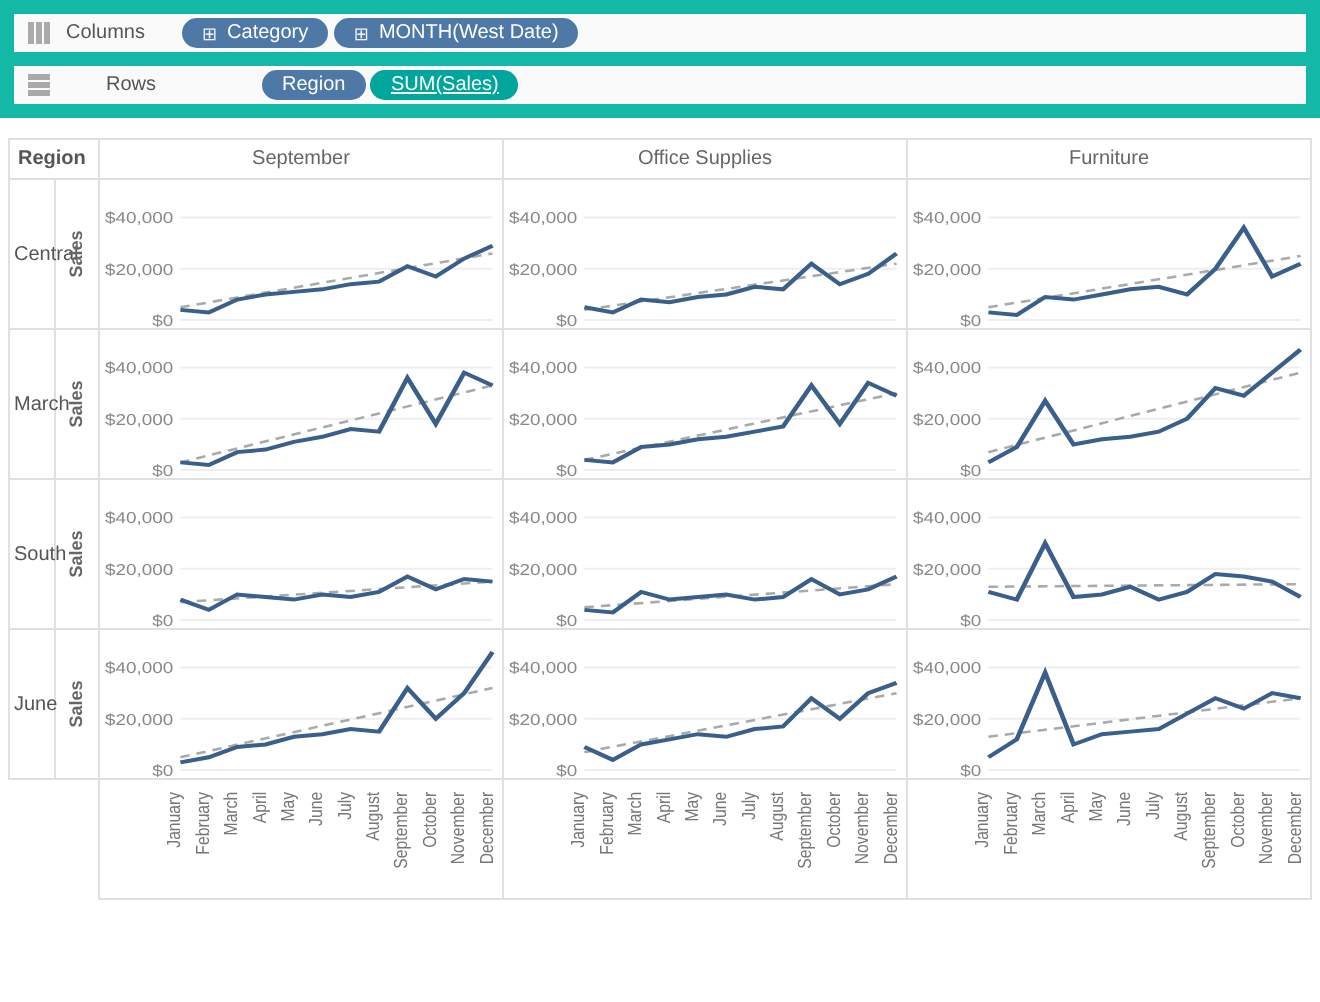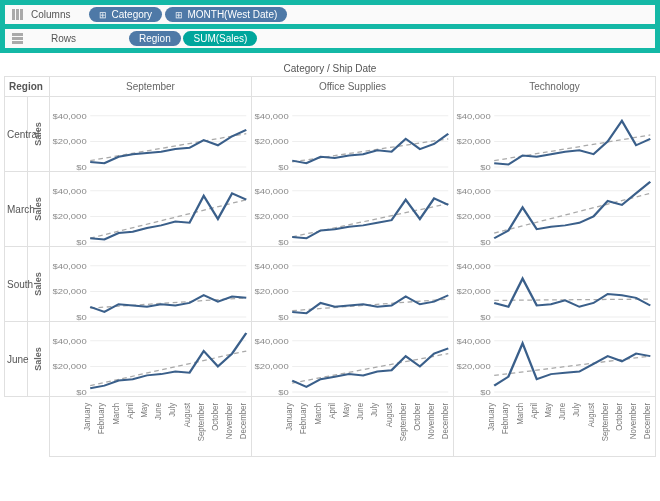--- a/index.html
+++ b/index.html
@@ -1,24 +1,24 @@
 <!DOCTYPE html>
 <html><head>
 <meta charset="utf-8">
 <style>
   * { box-sizing: border-box; margin: 0; padding: 0; }
   body { font-family: Arial, sans-serif; font-size: 10px; color: #555; background: #fff; width: 660px; }
   
-  .shelf-bar { display: flex; align-items: center; border: 5px solid #14b8a6; background: #fafafa; padding: 2px 6px; gap: 8px; }
+  .shelf-bar { display: flex; align-items: center; border: 7px solid #14b8a6; background: #fafafa; padding: 2px 6px; gap: 8px; }
   .shelf-bar + .shelf-bar { border-top: none; gap: 28px; }
   .shelf-icon { width: 12px; display: inline-flex; align-items: center; justify-content: center; color: #888; }
   .shelf-label { width: 50px; font-size: 10px; color: #555; }
   .pill { display: inline-flex; align-items: center; gap: 5px; border-radius: 10px; padding: 2px 10px; font-size: 10px; color: #fff; }
   .pill.dim-blue { background: #4e79a7; }
-  .pill.meas-green { background: #00a69c; }
+  .pill.meas-green { background: #00a69c; text-decoration: underline; }
   .pill-icon { font-size: 9px; opacity: 0.9; }
   
   .viz { padding: 10px 4px 4px 4px; }
   .viz-title { text-align: center; font-size: 10px; color: #555; margin-bottom: 2px; }
   
   .grid-table { border-collapse: collapse; width: 100%; table-layout: fixed; }
   .grid-table th, .grid-table td { border: 1px solid #e0e0e0; }
   .corner { font-size: 10px; font-weight: bold; text-align: left; padding: 4px; width: 45px; }
   .col-h { font-size: 10px; text-align: center; padding: 4px; font-weight: normal; color: #666; }
   .row-h { font-size: 10px; text-align: center; padding: 2px; font-weight: normal; color: #555; width: 45px; }
@@ -64,28 +64,27 @@
   </span>
   <span class="shelf-label">Rows</span>
   <span id="row-pills"><span class="pill dim-blue">
         <span>Region</span>
       </span> <span class="pill meas-green">
         <span>SUM(Sales)</span>
       </span> </span>
 </div>
 
 <div class="viz">
-  <div class="viz-title">Category / Ship Date</div>
   <table class="grid-table">
     <thead>
       <tr id="header-row">
         <th class="corner" colspan="2">Region</th>
       <th class="col-h">September</th>
           <th class="col-h">Office Supplies</th>
-          <th class="col-h">Technology</th>
+          <th class="col-h">Furniture</th>
         </tr>
     </thead>
     <tbody id="grid-body">
         <tr>
           <th class="row-h">Central</th>
           <th class="axis-h">
             <span class="rot">Sales</span>
           </th>
           <td class="cell">
             <svg viewBox="0 0 170 75" preserveAspectRatio="none">

